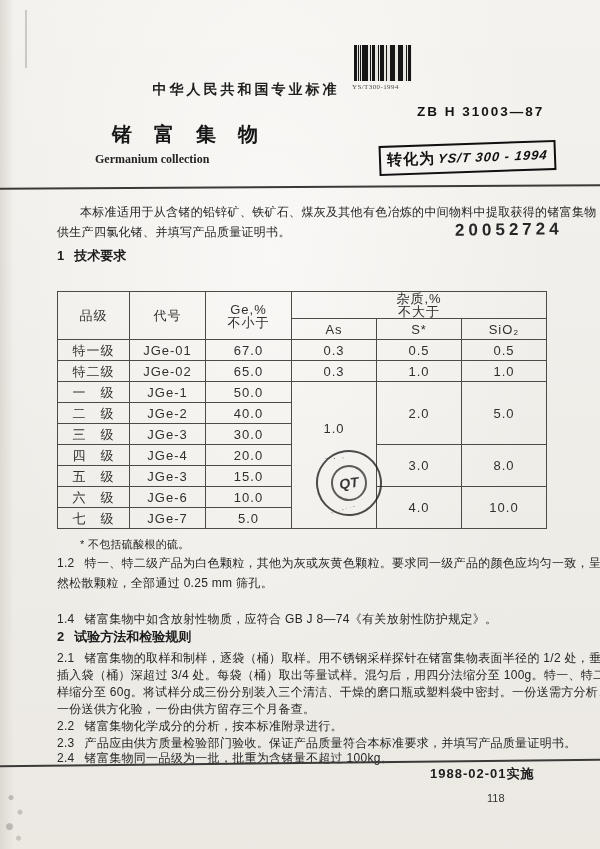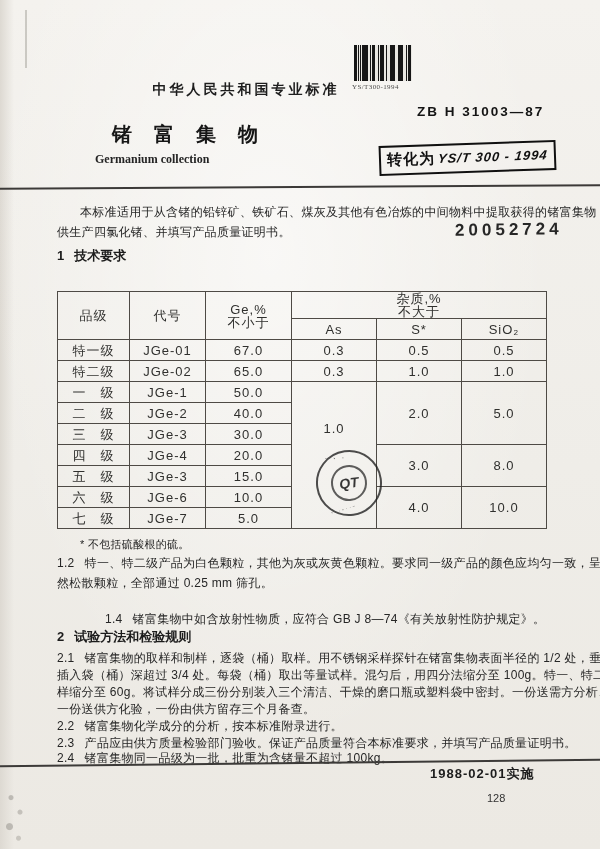--- a/index.html
+++ b/index.html
@@ -200,21 +200,21 @@
     <span class="stamp-arc-bottom">ᵕ··ᵕ··ᵕ</span>
   </div>
 
   <div class="abs txt small" style="left:80px;top:537px;">* 不包括硫酸根的硫。</div>
 
   <div class="abs txt" style="left:57px;top:555px;">
     <span class="cnum">1.2</span><span>特一、特二级产品为白色颗粒，其他为灰或灰黄色颗粒。要求同一级产品的颜色应均匀一致，呈自</span>
   </div>
   <div class="abs txt" style="left:57px;top:575px;">然松散颗粒，全部通过 0.25 mm 筛孔。</div>
 
-  <div class="abs txt" style="left:57px;top:611px;margin-left:48px;">
+  <div class="abs txt" style="left:57px;top:611px;">
     <span class="cnum">1.4</span><span>锗富集物中如含放射性物质，应符合 GB J 8—74《有关放射性防护规定》。</span>
   </div>
 
   <div class="abs heading" style="left:57px;top:628px;">
     <span class="cnum">2</span><span>试验方法和检验规则</span>
   </div>
 
   <div class="abs txt" style="left:57px;top:650px;">
     <span class="cnum">2.1</span><span>锗富集物的取样和制样，逐袋（桶）取样。用不锈钢采样探针在锗富集物表面半径的 1/2 处，垂直</span>
   </div>
@@ -227,15 +227,15 @@
   </div>
   <div class="abs txt" style="left:57px;top:735px;">
     <span class="cnum">2.3</span><span>产品应由供方质量检验部门验收。保证产品质量符合本标准要求，并填写产品质量证明书。</span>
   </div>
   <div class="abs txt" style="left:57px;top:750px;">
     <span class="cnum">2.4</span><span>锗富集物同一品级为一批，批重为含锗量不超过 100kg。</span>
   </div>
 
   <div class="abs rule" style="top:762px;transform:rotate(-.6deg);"></div>
   <div class="abs footer-text" style="left:430px;top:765px;">1988-02-01实施</div>
-  <div class="abs pageno" style="left:487px;top:792px;">128</div>
+  <div class="abs pageno" style="left:487px;top:792px;">118</div>
 
 </div>
 
 </body></html>

